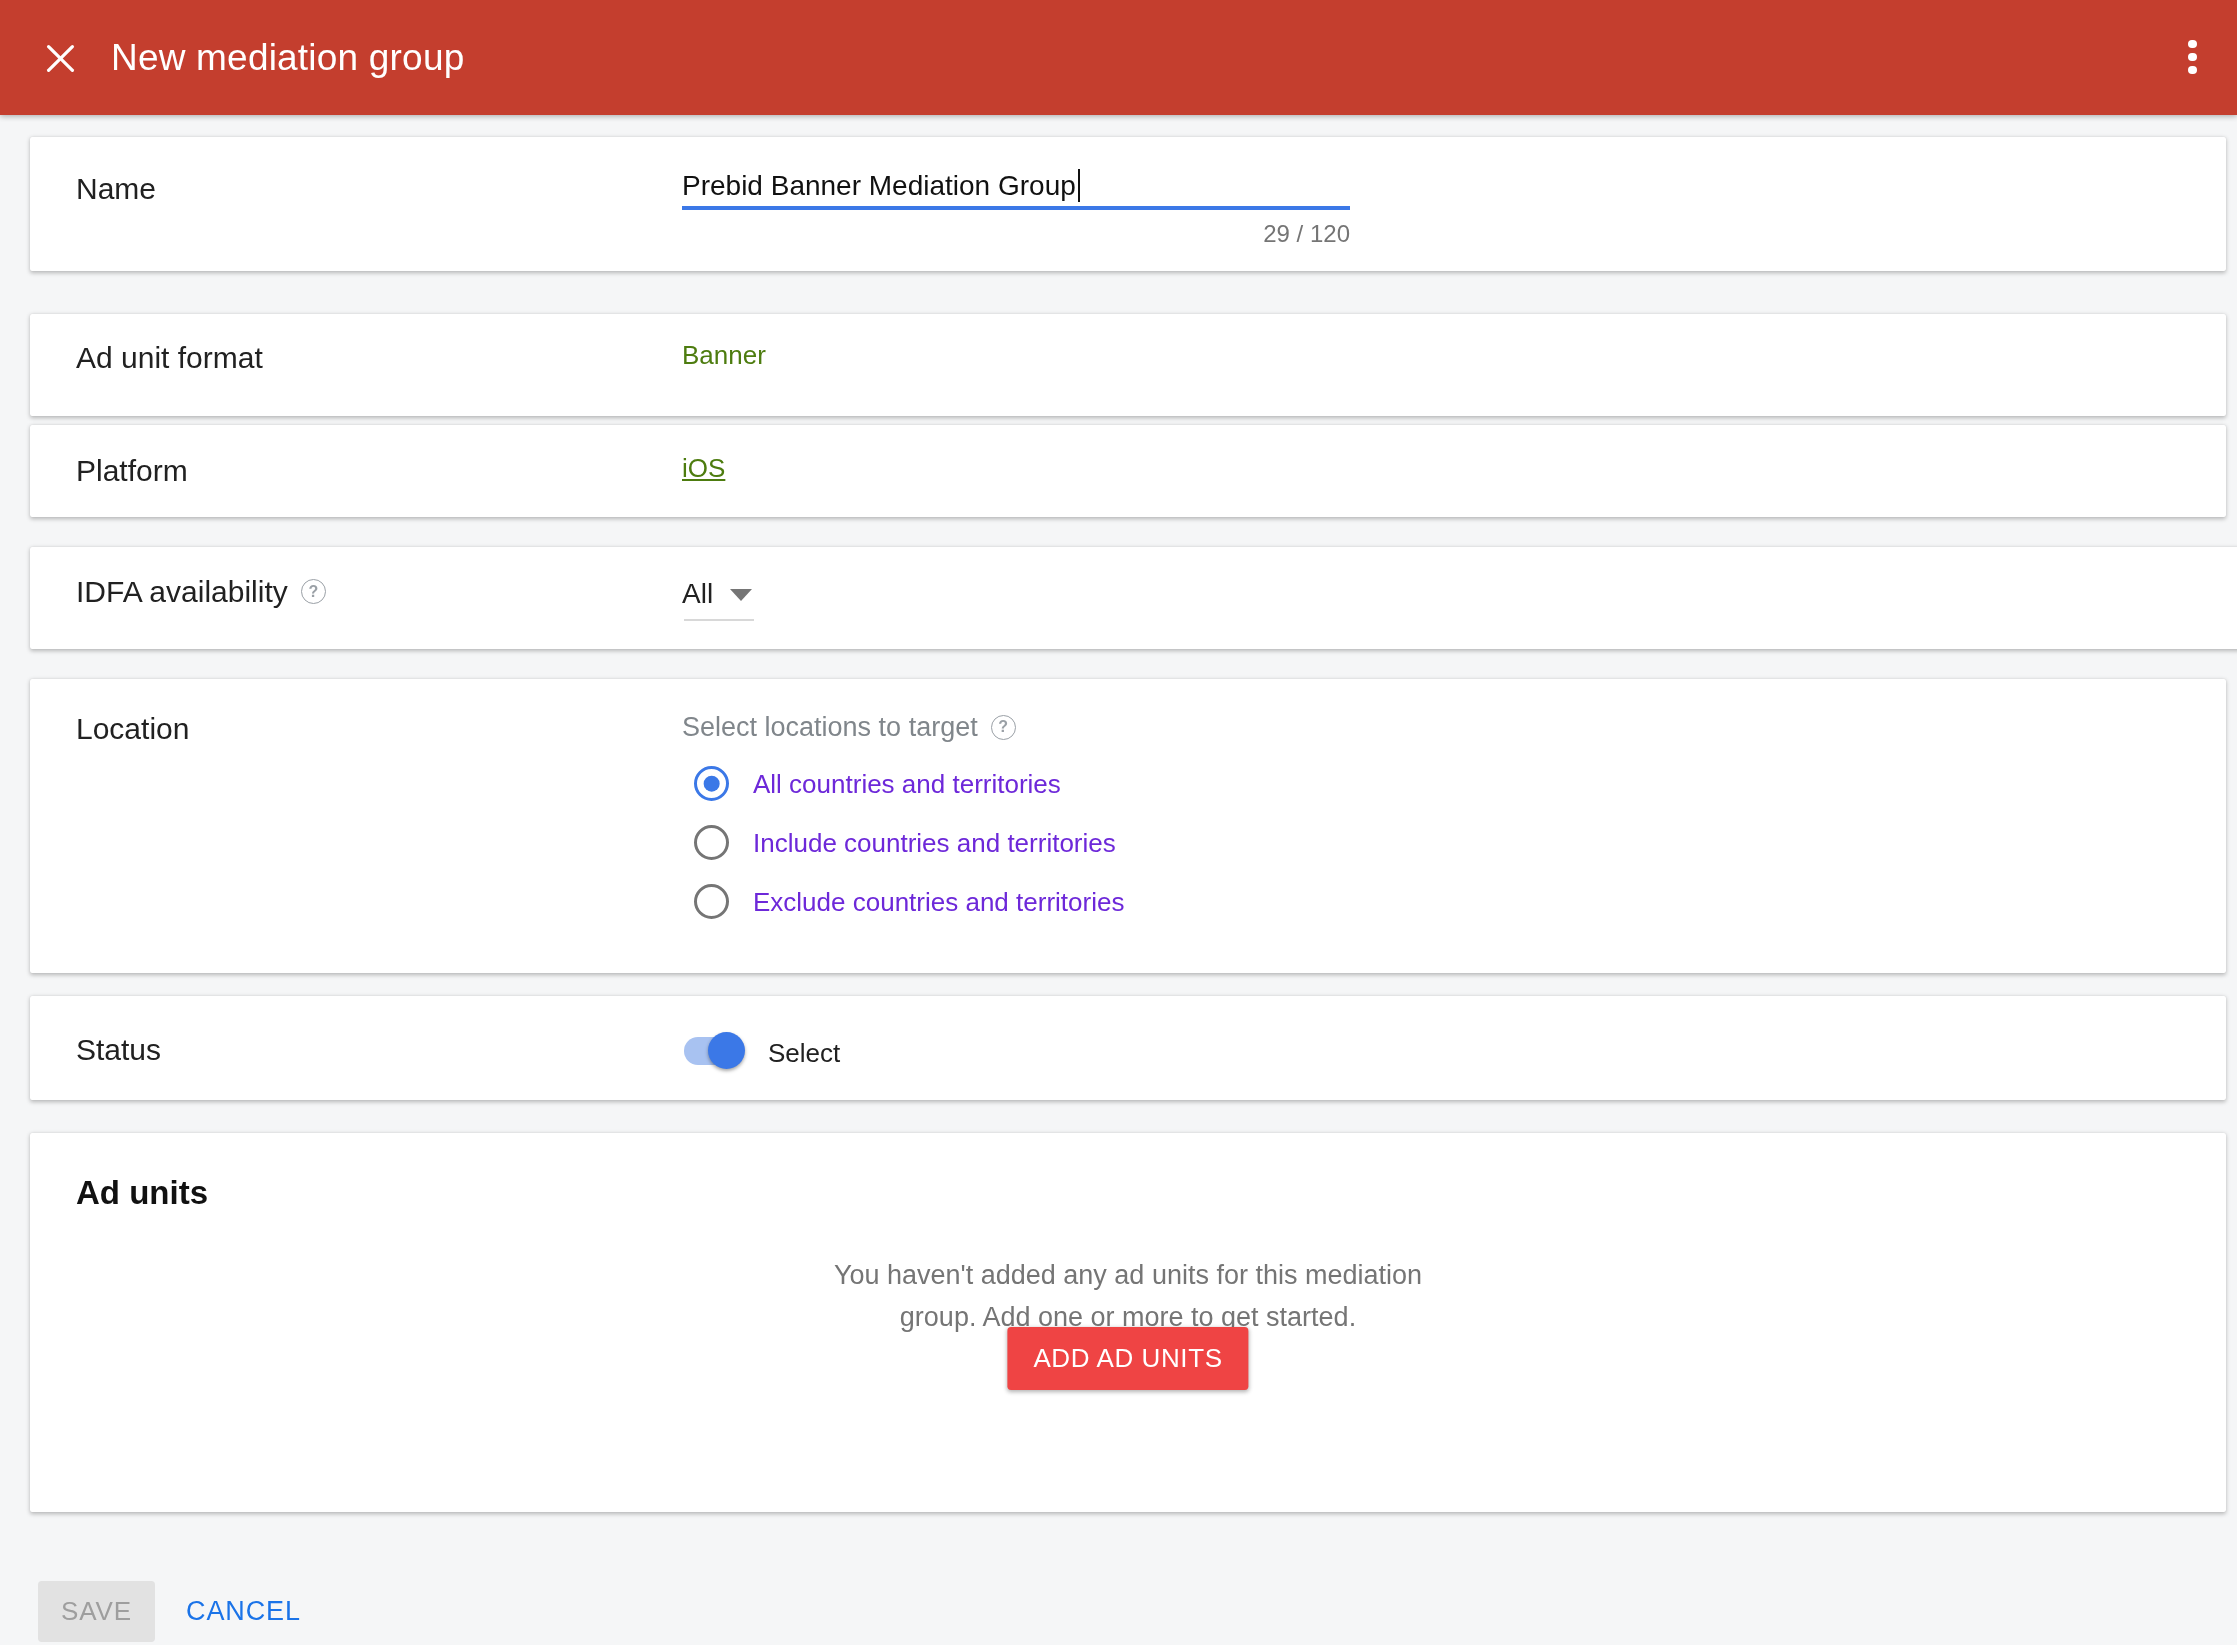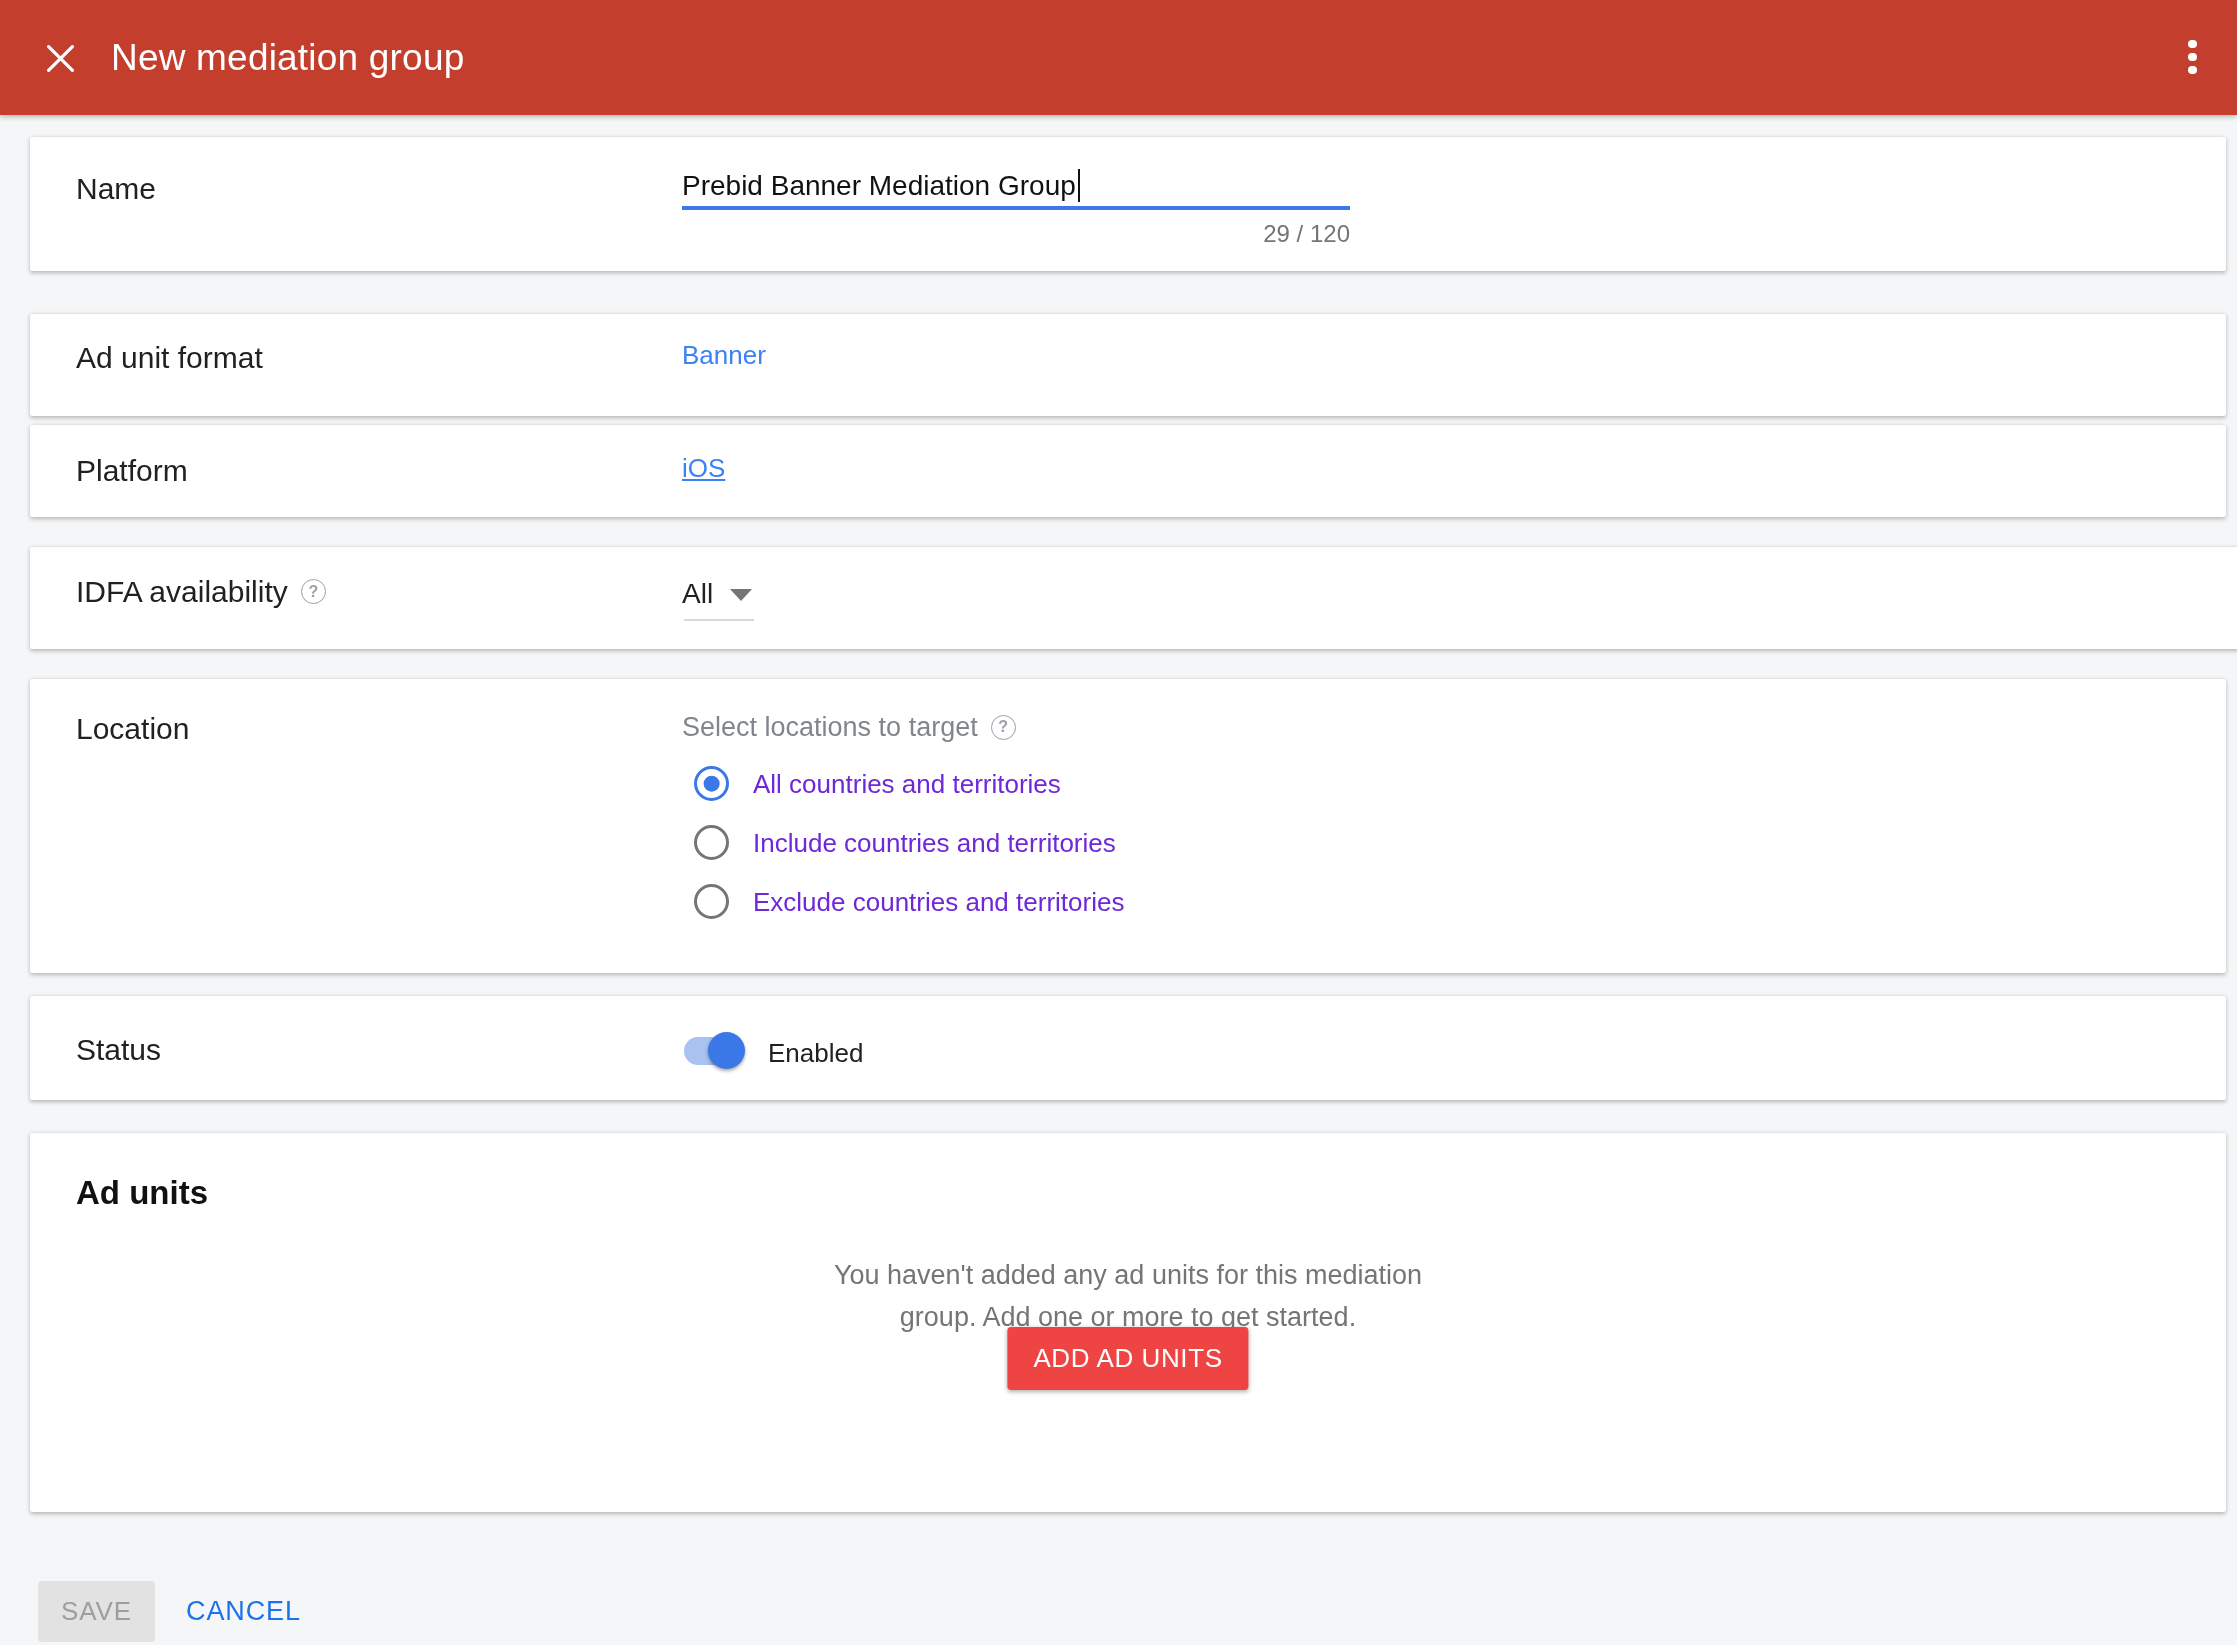--- a/index.html
+++ b/index.html
@@ -45,21 +45,21 @@
     background:#ffffff;border-radius:1.9px;
     box-shadow:0 1.9px 4.6px rgba(0,0,0,0.26),0 0 0.9px rgba(0,0,0,0.12);
   }
   .field-label{
     position:absolute;left:46px;
     font-size:30px;line-height:33px;color:#212121;white-space:nowrap;
     display:flex;align-items:center;gap:13px;
   }
   .field-value{
     position:absolute;left:652px;
-    font-size:26px;line-height:32px;color:#3b82f6;white-space:nowrap;
+    font-size:26px;line-height:32px;color:#4d7c0f;white-space:nowrap;
   }
 
   
   .help-icon{
     box-sizing:border-box;display:inline-flex;align-items:center;justify-content:center;
     width:25px;height:25px;border:1.9px solid #9aa0a6;border-radius:50%;
     font-size:16px;font-weight:700;color:#9aa0a6;line-height:1;
   }
 
   
@@ -250,21 +250,21 @@
       <span class="radio-label">Exclude countries and territories</span>
     </div>
   </section>
 
   <section class="card" id="card-status">
     <div class="field-label">Status</div>
     <div class="toggle">
       <span class="toggle-track"></span>
       <span class="toggle-knob"></span>
     </div>
-    <div class="status-text">Enabled</div>
+    <div class="status-text">Select</div>
   </section>
 
   <section class="card" id="card-adunits">
     <div class="adunits-heading">Ad units</div>
     <div class="adunits-empty">
       <span>You haven't added any ad units for this mediation</span><br>
       <span>group. Add one or more to get started.</span>
     </div>
     <button class="add-units-btn">ADD AD UNITS</button>
   </section>

